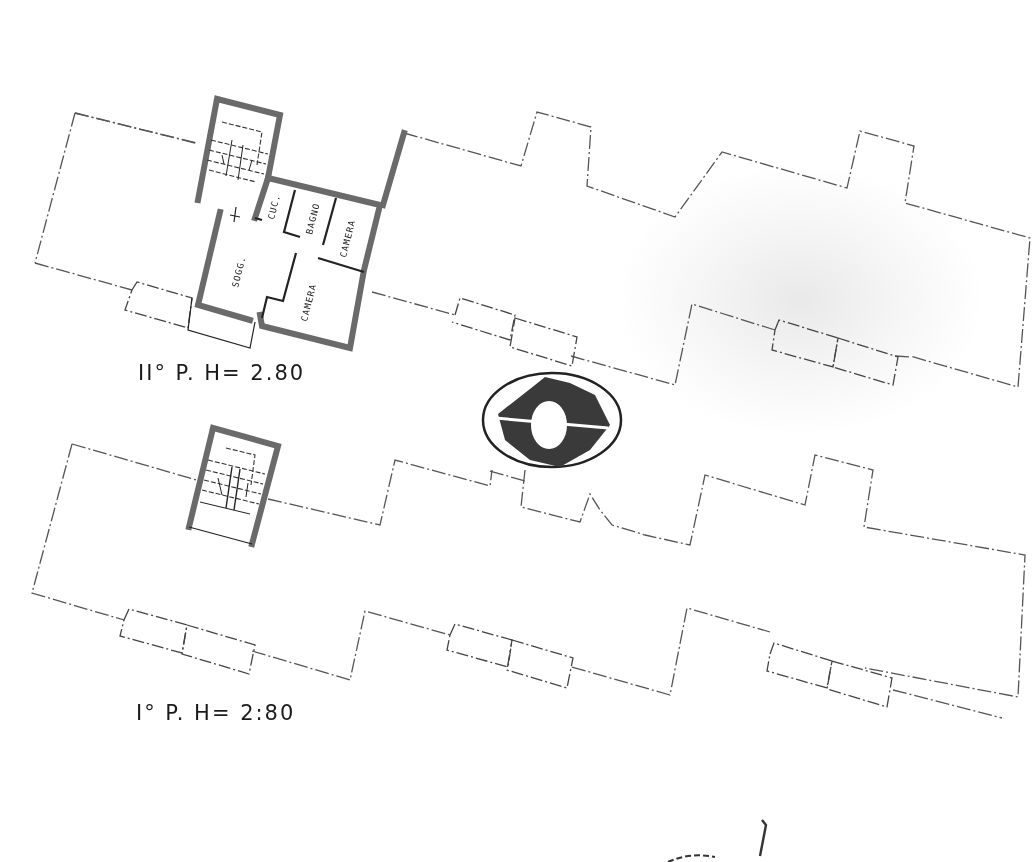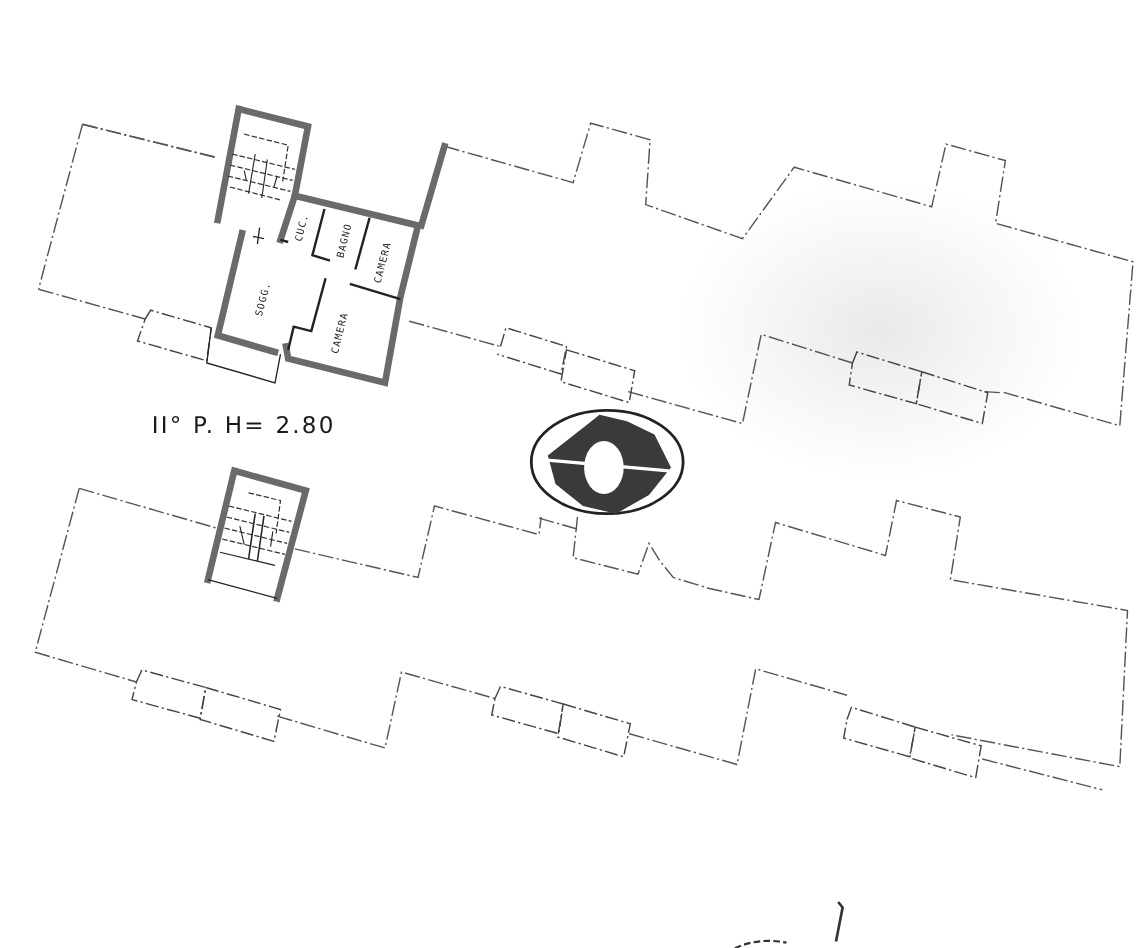--- a/index.html
+++ b/index.html
@@ -109,15 +109,16 @@
       <path class="thin" style="stroke-width:1" d="M218,478 L222,495 M248,483 L246,497"></path>
     </g>
   </g>
 
   <g>
     <path d="M762,820 L766,825 L760,856" stroke="#333" stroke-width="2.4" fill="none"></path>
     <path d="M668,862 Q690,852 715,857" stroke="#333" stroke-width="2" fill="none" stroke-dasharray="6 3"></path>
   </g>
 </svg>
 
-<div class="floor-label" style="left:138px; top:375px;">II° P. H= 2.80</div>
+<div class="floor-label" style="left:138px; top:361px;">II° P. H= 2.80</div>
+<div class="floor-label" style="left:136px; top:701px;">I° P. H= 2:80</div>
 
 </div>
 
 </body></html>

